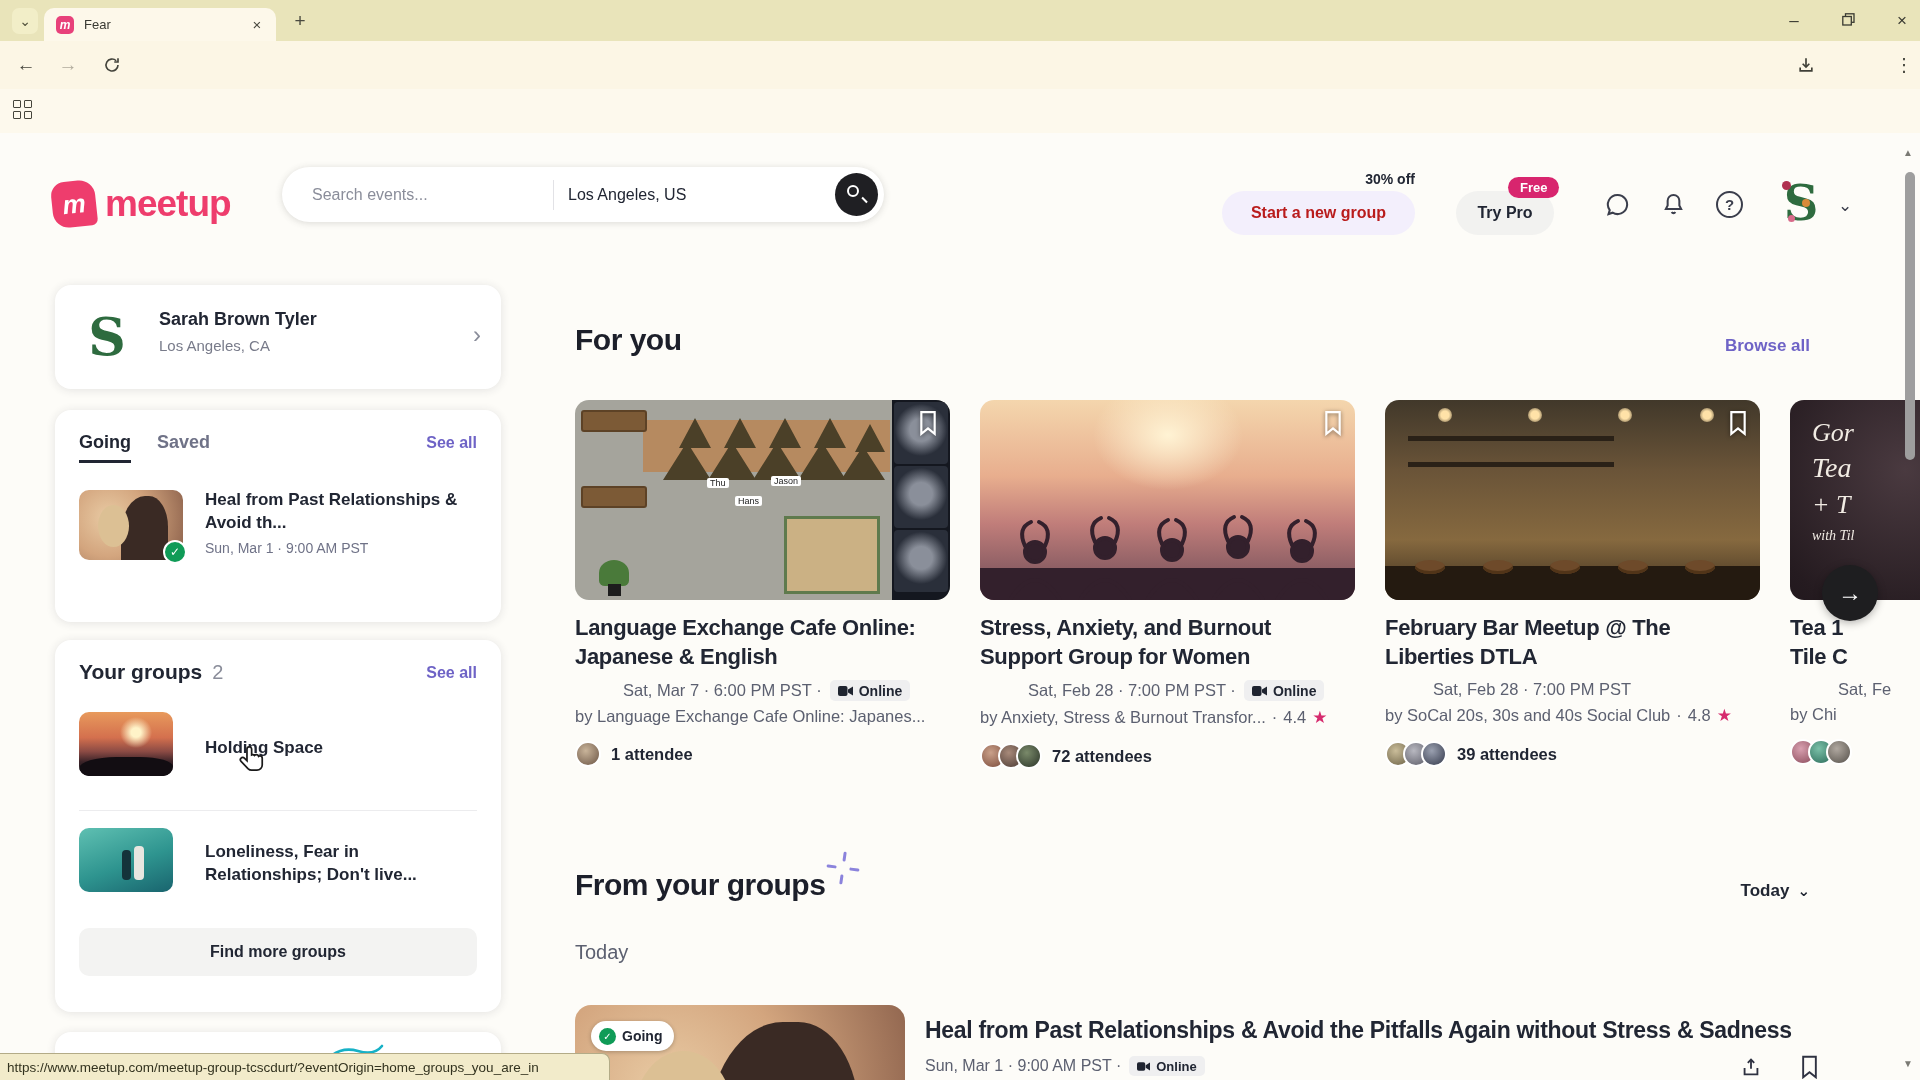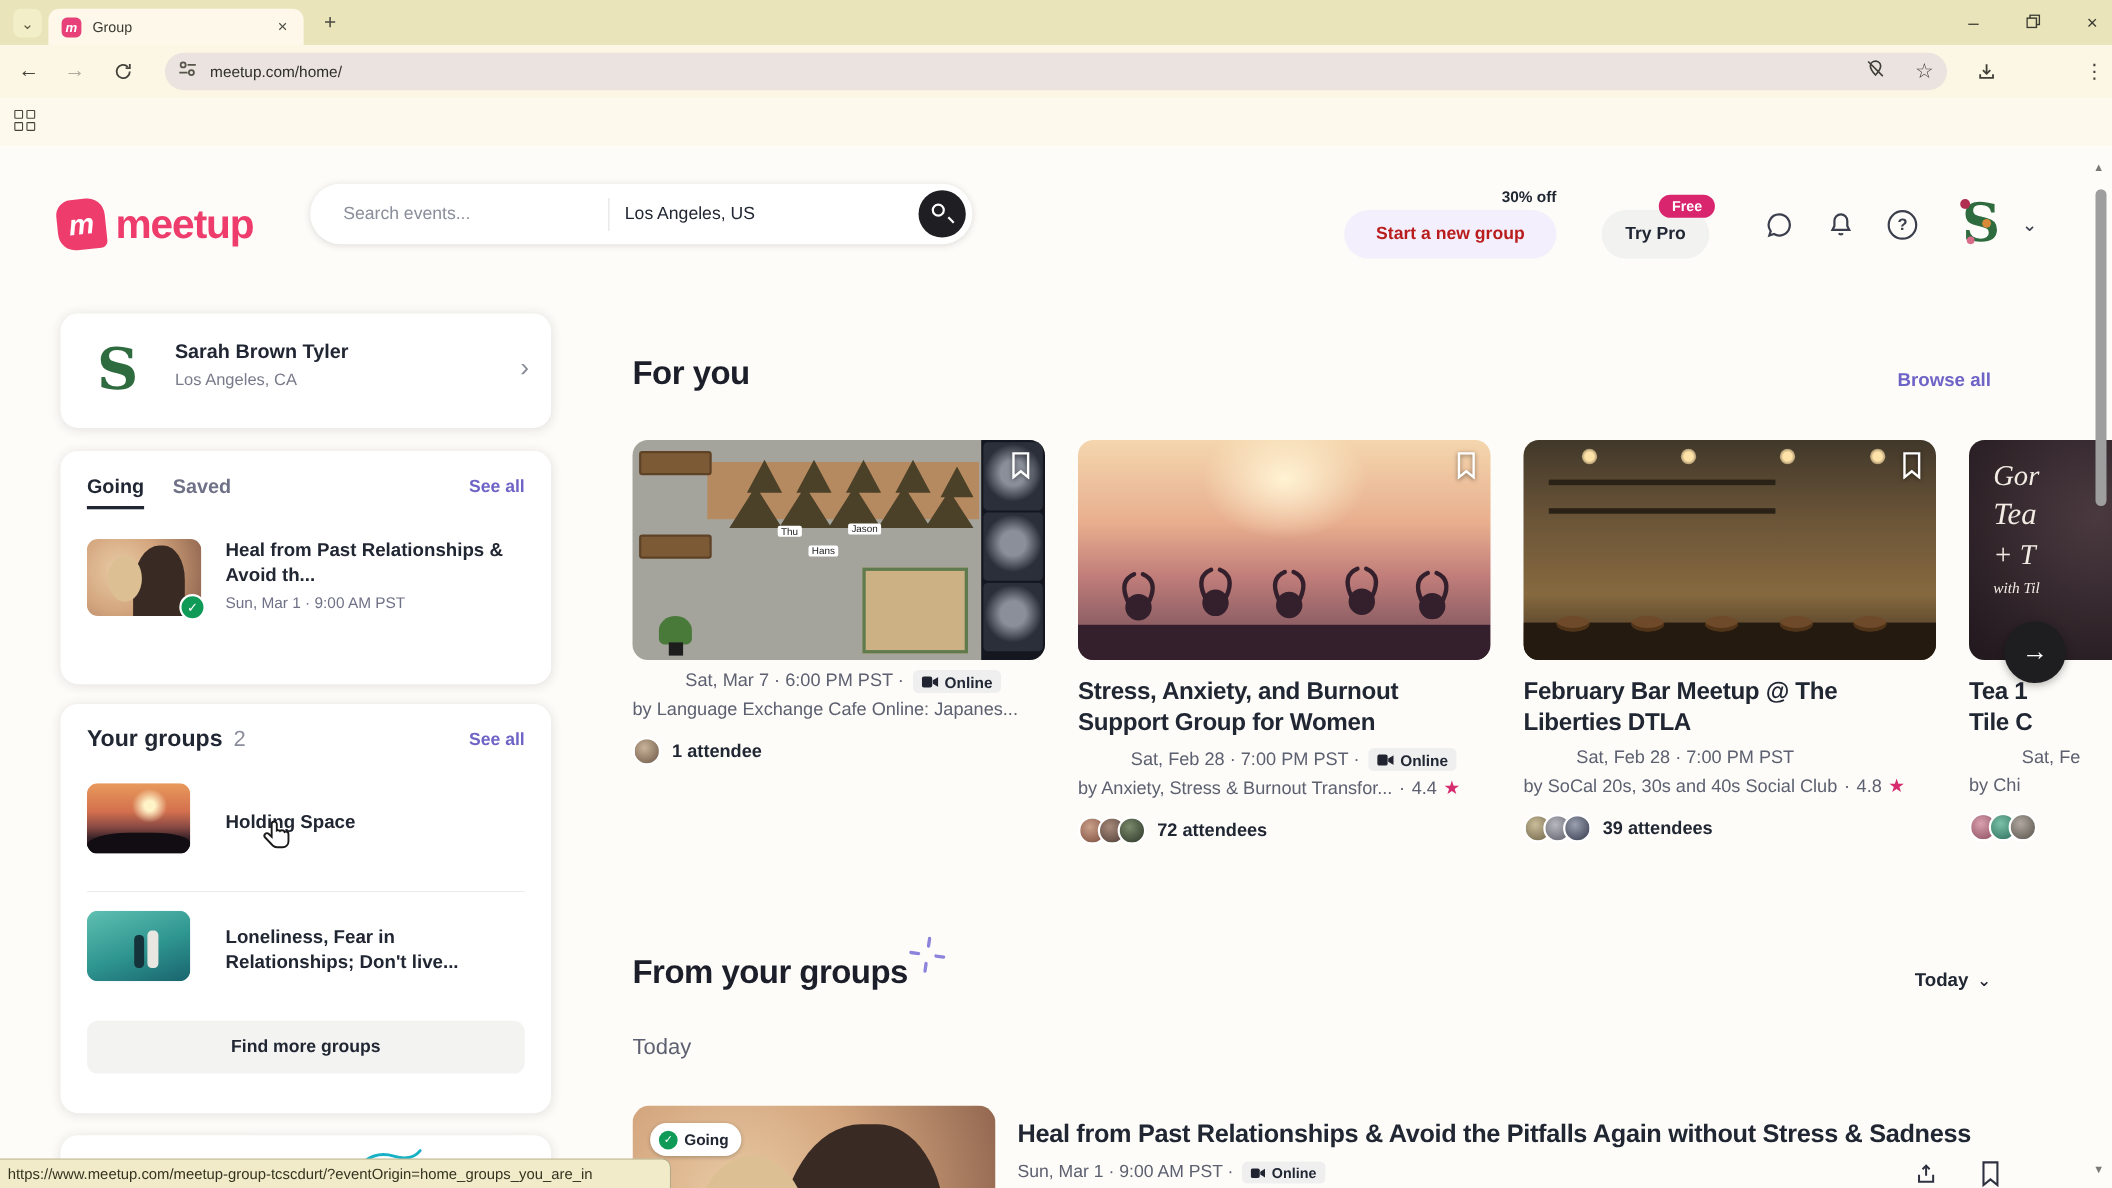--- a/index.html
+++ b/index.html
@@ -191,21 +191,21 @@
 <body>
 
 <div id="screen">
 
   <div class="tabstrip">
     <div class="tab-search-btn">
         <span>⌄</span>
       </div>
     <div class="tab">
       <span class="favicon">m</span>
-      <span class="tab-title">Group</span>
+      <span class="tab-title">Fear</span>
       <span class="tab-close">×</span>
     </div>
     <div class="newtab">+</div>
     <div class="wincontrols">
       <span class="wc">–</span>
       <span class="wc">
         <svg width="13" height="13" viewBox="0 0 13 13">
             <rect x="3.5" y="0.8" width="8.5" height="8.5" fill="none" stroke="#3a3a32" stroke-width="1.3"></rect>
             <rect x="0.8" y="3.5" width="8.5" height="8.5" fill="#e9e4ba" stroke="#3a3a32" stroke-width="1.3"></rect>
           </svg>
@@ -215,38 +215,20 @@
   </div>
 
   <div class="toolbar">
     <div class="nav-ic" style="left:10px">←</div>
     <div class="nav-ic" style="left:52px;color:#b0ab9c">→</div>
     <div class="nav-ic" style="left:96px">
       <svg width="18" height="18" viewBox="0 0 24 24" fill="none" stroke="#43433b" stroke-width="2.2">
           <path d="M20 12a8 8 0 1 1-2.4-5.7"></path>
           <path d="M20 3v5h-5" fill="none"></path>
         </svg>
-    </div>
-    <div class="urlbar">
-      <span>
-        <svg width="17" height="15" viewBox="0 0 17 15" fill="none" stroke="#55554a" stroke-width="1.6">
-            <circle cx="4.5" cy="4" r="2.3"></circle>
-            <line x1="8.5" y1="4" x2="16" y2="4"></line>
-            <circle cx="12" cy="11" r="2.3"></circle>
-            <line x1="1" y1="11" x2="8.5" y2="11"></line>
-          </svg>
-      </span>
-      <span class="url-text">meetup.com/home/</span>
-      <span style="margin-right:26px">
-        <svg width="20" height="20" viewBox="0 0 24 24" fill="none" stroke="#3f3f37" stroke-width="1.8">
-            <path d="M12 3c-3.1 0-5.6 2.4-5.6 5.4 0 4 5.6 9.8 5.6 9.8s5.6-5.8 5.6-9.8C17.6 5.4 15.1 3 12 3z"></path>
-            <line x1="4" y1="3.5" x2="20" y2="19.5"></line>
-          </svg>
-      </span>
-      <span style="font-size:19px;color:#3f3f37">☆</span>
     </div>
     <div class="nav-ic" style="left:1790px">
       <svg width="20" height="20" viewBox="0 0 24 24" fill="none" stroke="#3f3f37" stroke-width="2">
           <path d="M12 4v10"></path>
           <path d="M8 10.5 12 14.5 16 10.5"></path>
           <path d="M5 15v4h14v-4"></path>
         </svg>
     </div>
     <div class="chrome-avatar">S</div>
     <div class="nav-ic" style="left:1888px;font-size:18px">⋮</div>
@@ -391,20 +373,21 @@
             <div class="vcell"></div>
             <div class="vcell"></div>
             <div class="vcell"></div>
           </div>
         <span class="bookmark-ic">
           <svg width="20" height="26" viewBox="0 0 24 30">
               <path d="M4 2h16v26l-8-6.5L4 28z" fill="none" stroke="#fff" stroke-width="2.6"></path>
             </svg>
         </span>
       </div>
+      <h3 class="ec-title">Language Exchange Cafe Online: Japanese &amp; English</h3>
       <div class="ec-meta">
         <span>Sat, Mar 7 · 6:00 PM PST ·</span>
         <span class="online-badge">
           <svg width="15" height="12" viewBox="0 0 15 12">
               <rect x="0" y="1" width="9.5" height="10" rx="2" fill="#1f2430"></rect>
               <path d="M10 4.5 15 1.5v9l-5-3z" fill="#1f2430"></path>
             </svg>
           <span>Online</span>
         </span>
       </div>

